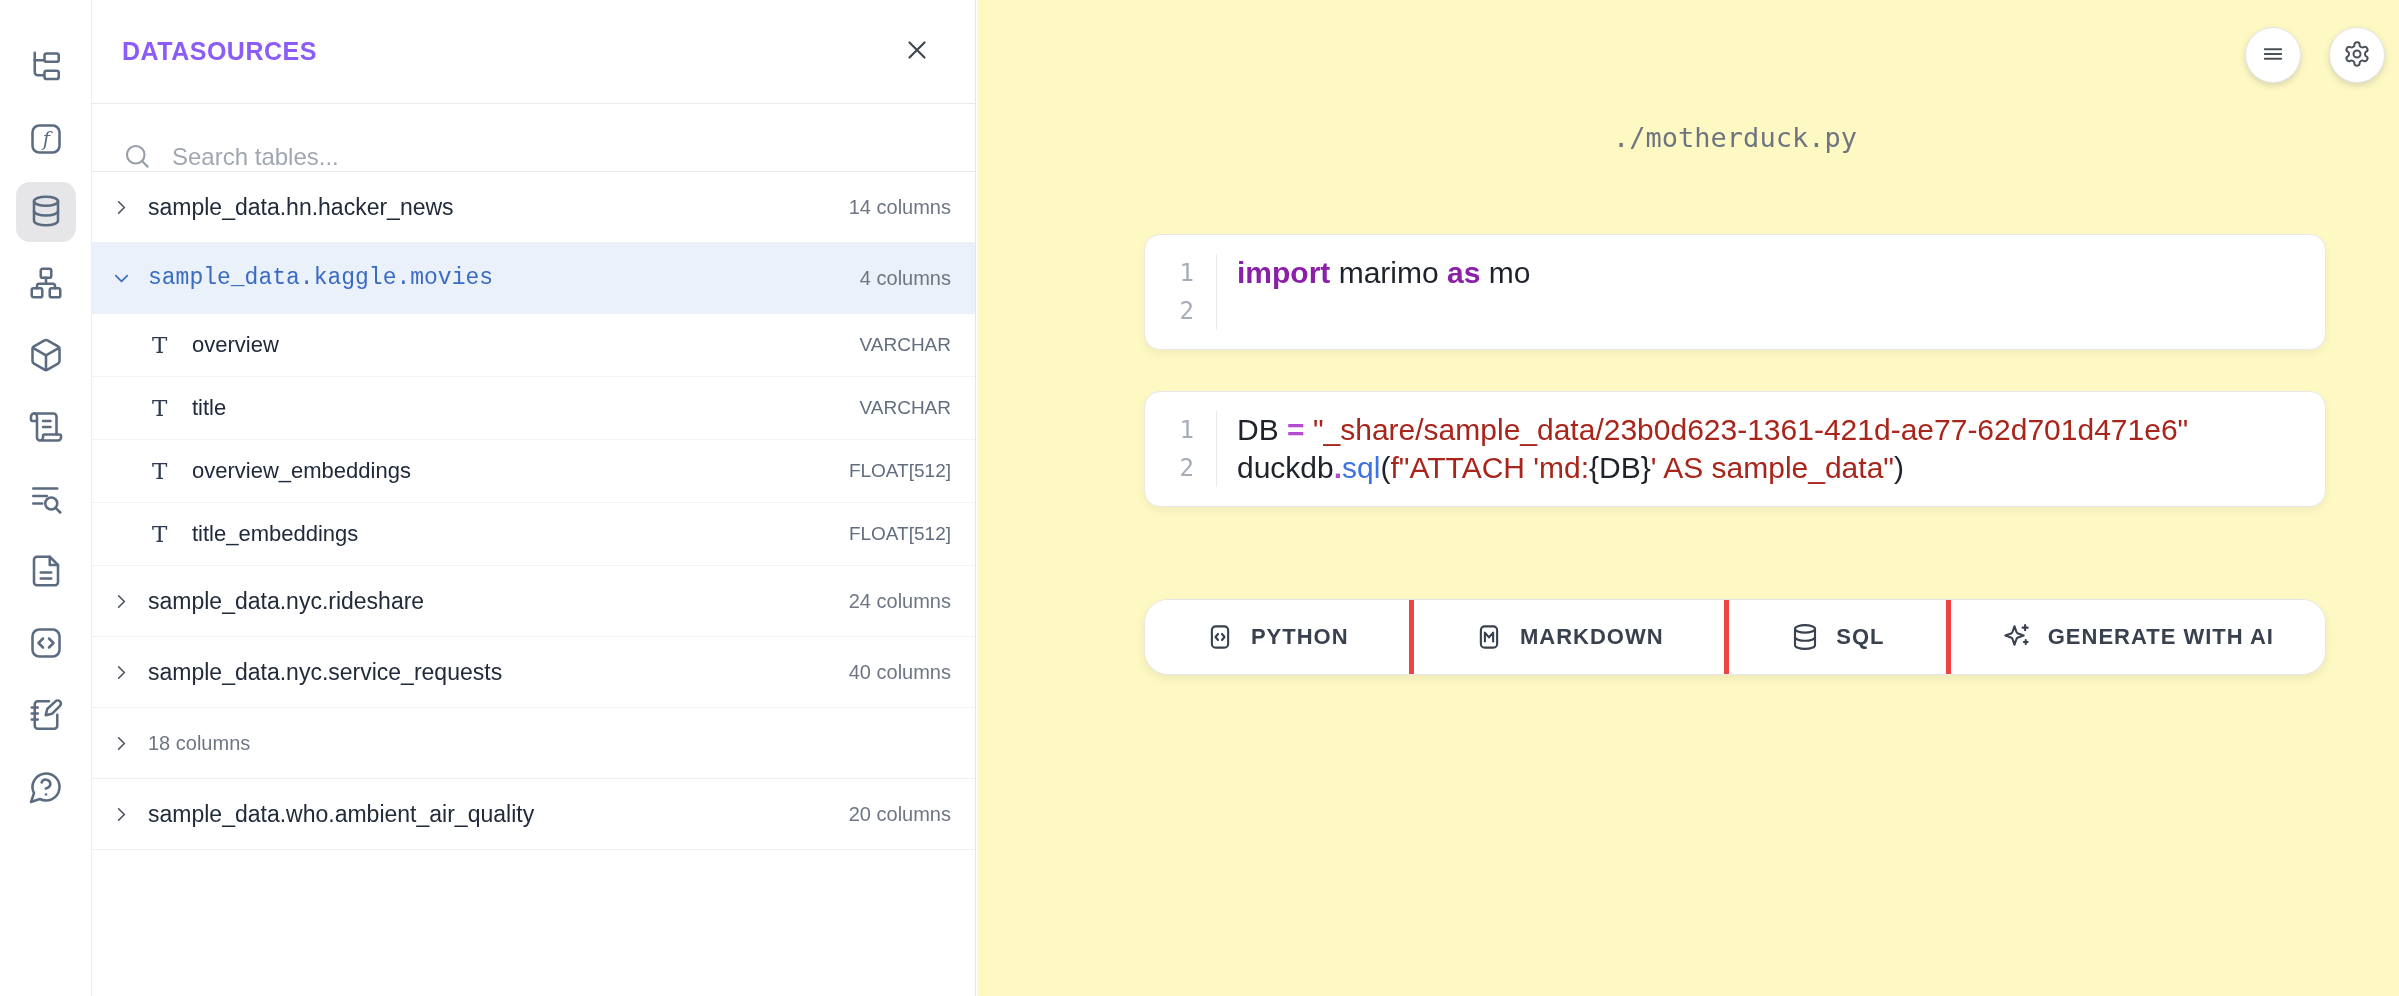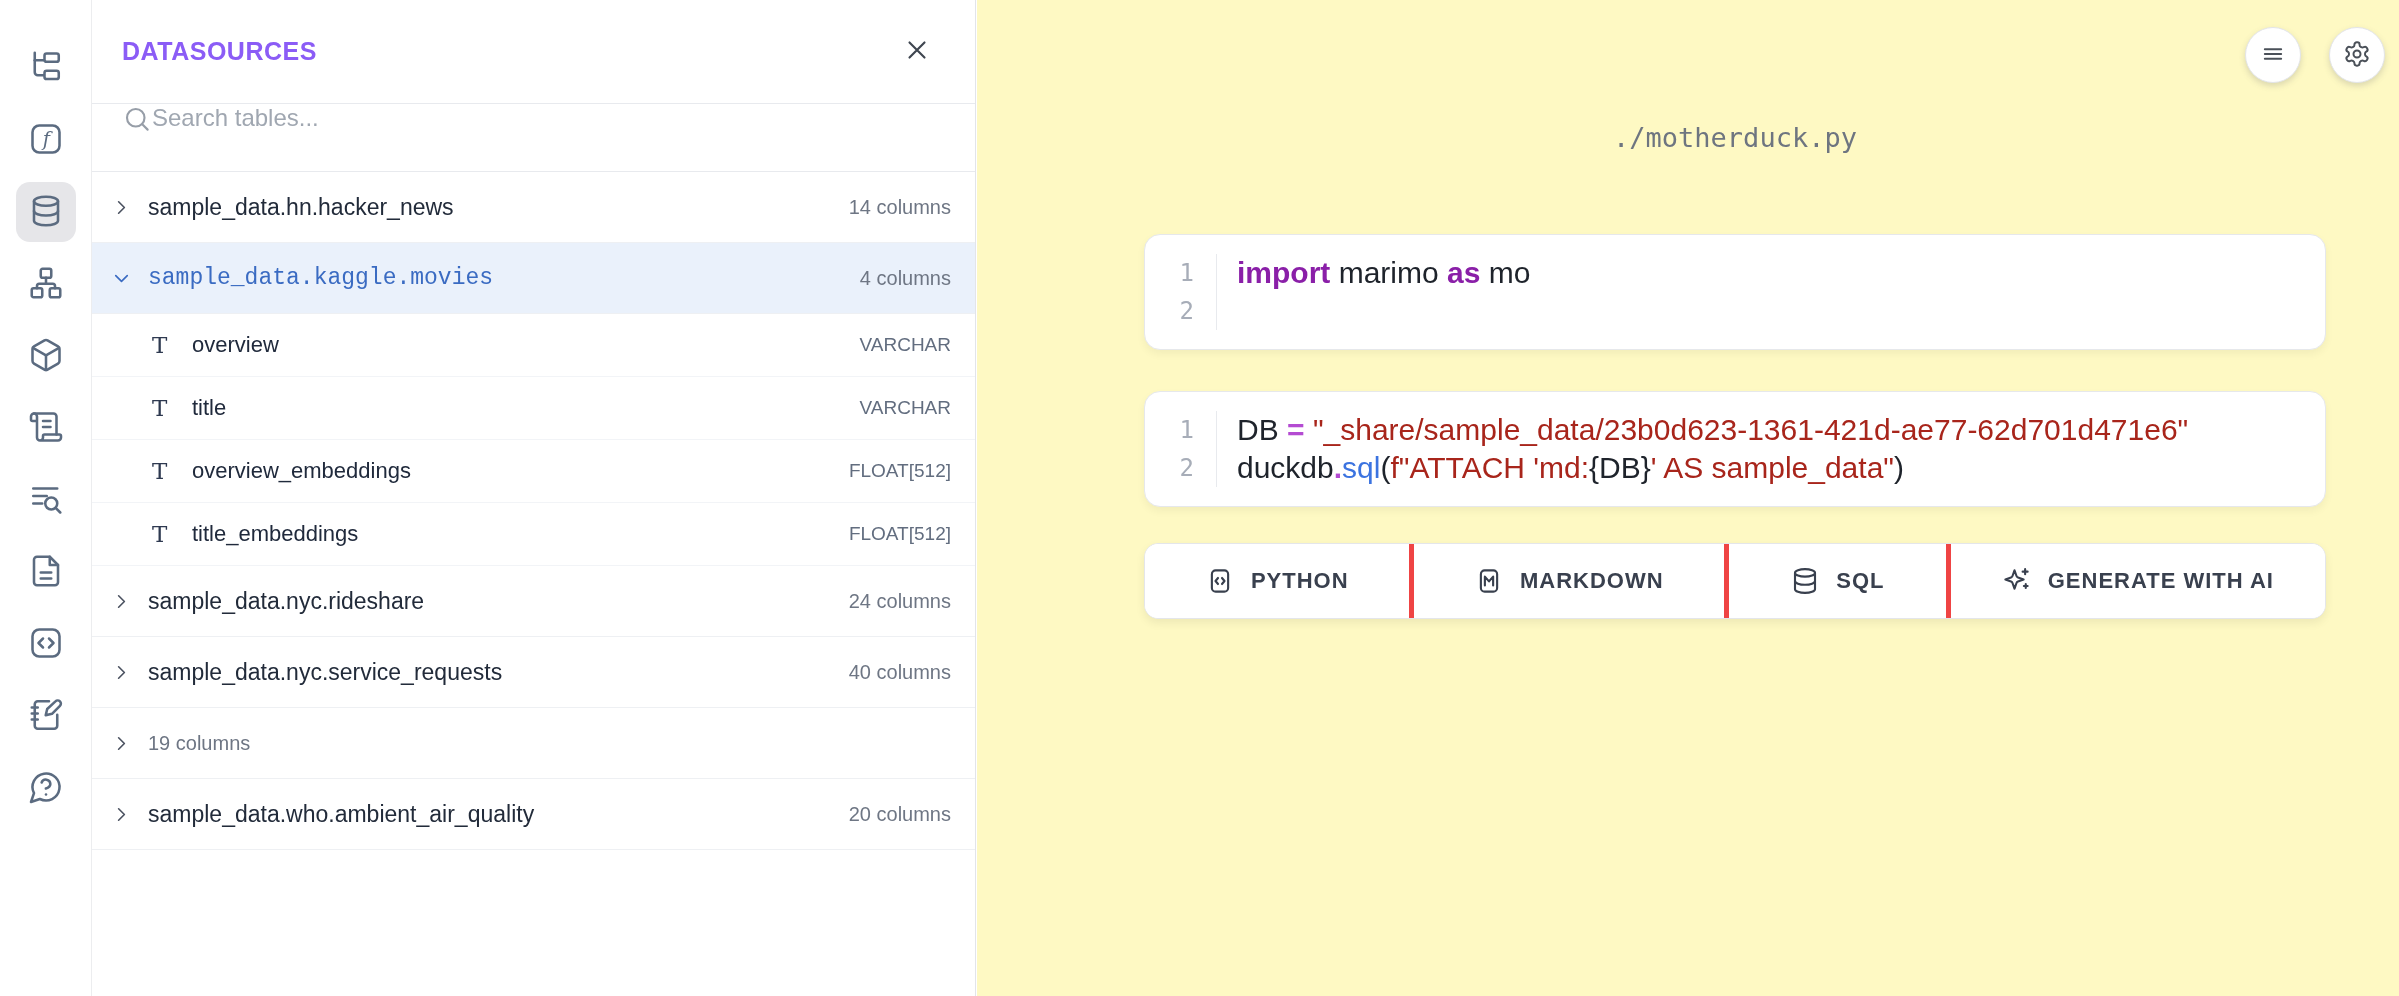--- a/index.html
+++ b/index.html
@@ -22,21 +22,21 @@
   .panel { position:absolute; left:92px; top:0; bottom:0; width:884px;
            border-right:1px solid #E3E5E9; background:#fff; }
   .panel-header { height:104px; display:flex; align-items:center;
                   justify-content:space-between; padding:0 36px 0 30px;
                   border-bottom:1px solid #E8EAEE; }
   .panel-title { font-size:25px; font-weight:bold; color:#8b5cf6; letter-spacing:.5px; }
   .close-btn { width:44px; height:44px; border:none; background:none; cursor:pointer;
                color:#3F4650; display:flex; align-items:center; justify-content:center; }
   .close-btn svg { width:30px; height:30px; }
 
-  .search-row { height:68px; display:flex; align-items:flex-start; 
+  .search-row { height:68px; display:flex; align-items:flex-end; gap:20px;
                 padding:0 30px; border-bottom:1px solid #E8EAEE; }
   .search-icon { color:#979EA8; display:flex; }
   .search-icon svg { width:30px; height:30px; }
   .search-input { flex:1; border:none; outline:none; font-size:24px; color:#333;
                   font-family:"Liberation Sans", sans-serif; background:transparent; }
   .search-input::placeholder { color:#A0A7B1; }
 
   .table-row { height:71px; display:flex; align-items:center; padding:0 24px 0 18px;
                border-bottom:1px solid #EEF0F3; cursor:pointer; background:#fff; }
   .chev { width:38px; color:#4A5160; display:flex; align-items:center; }
@@ -75,22 +75,22 @@
             border-right:1px solid #E8EAEE;
             font-family:"DejaVu Sans Mono", monospace; font-size:24px; line-height:38px;
             color:var(--line-number); }
   .code { padding-left:20px; font-family:Liberation Sans, sans-serif;
           font-size:30px; line-height:38px; color:var(--code-plain); white-space:pre; }
   .tok-kw { color:var(--code-keyword); font-weight:bold; }
   .tok-op { color:var(--code-operator); font-weight:bold; }
   .tok-str { color:var(--code-string); }
   .tok-fn { color:var(--code-function); }
 
-  .add-bar { margin-top:36px; height:76px; background:#fff;
-             border:1px solid #E4E6EA; border-radius:14px;
+  .add-bar { margin-top:92px; height:76px; background:#fff;
+             border:1px solid #E4E6EA; border-radius:24px;
              box-shadow:0 4px 10px rgba(0,0,0,.07);
              display:grid; grid-template-columns:264fr 316fr 222fr 380fr; overflow:hidden; }
   .add-btn { display:flex; align-items:center; justify-content:center; gap:16px;
              background:#fff; border:none; border-left:5px solid #ef4444; cursor:pointer;
              font-family:"Liberation Sans", sans-serif;
              font-size:22px; font-weight:bold; letter-spacing:1px; color:#39404E; }
   .add-btn:first-child { border-left:none; }
   .add-btn svg { width:30px; height:30px; }
 </style>
 </head>
@@ -253,21 +253,21 @@
           </span>
           <span class="table-name">sample_data.nyc.service_requests</span>
           <span class="table-count">40 columns</span>
         </div>
         <div class="table-row">
           <span class="chev">
             <svg viewBox="0 0 24 24" fill="none" stroke="currentColor" stroke-width="1.7" stroke-linecap="round" stroke-linejoin="round">
               <path d="m9 6 6 6-6 6"></path>
             </svg>
           </span>
-          <span class="table-count">19 columns</span>
+          <span class="table-count">18 columns</span>
         </div>
         <div class="table-row">
           <span class="chev">
             <svg viewBox="0 0 24 24" fill="none" stroke="currentColor" stroke-width="1.7" stroke-linecap="round" stroke-linejoin="round">
               <path d="m9 6 6 6-6 6"></path>
             </svg>
           </span>
           <span class="table-name">sample_data.who.ambient_air_quality</span>
           <span class="table-count">20 columns</span>
         </div>

